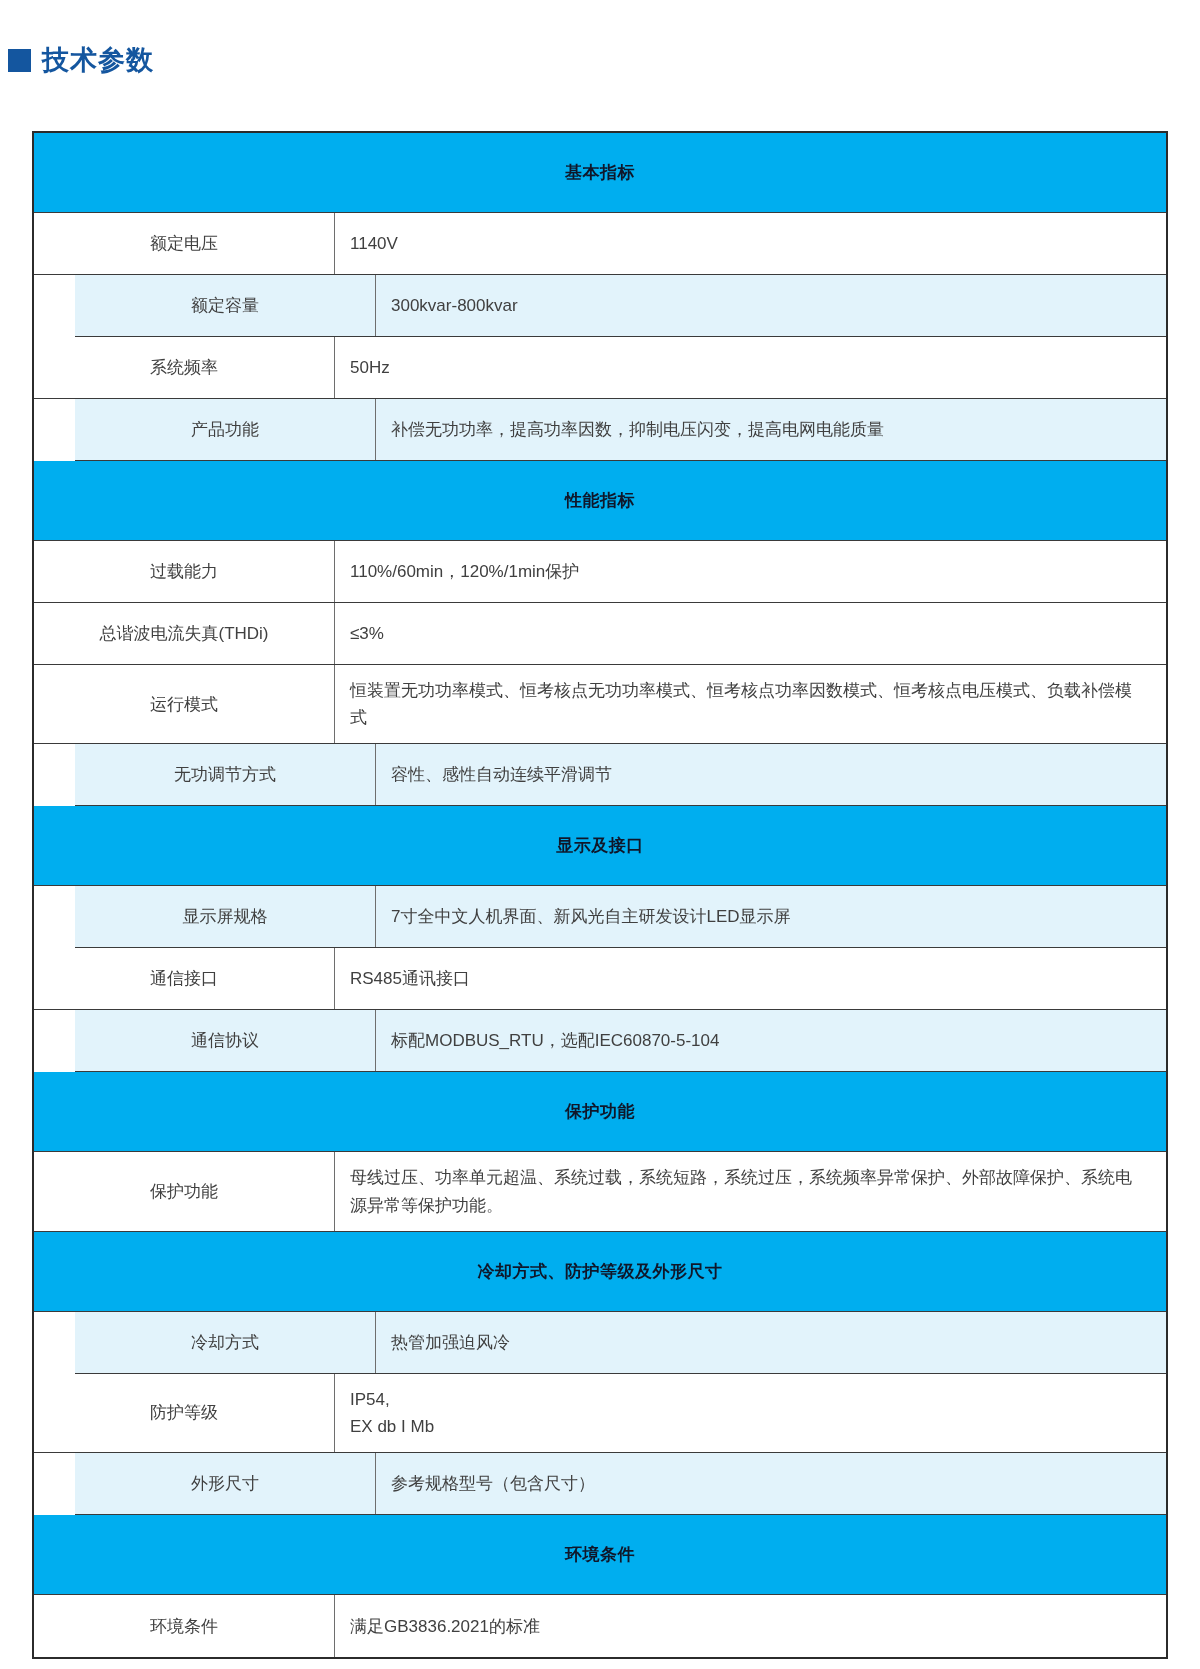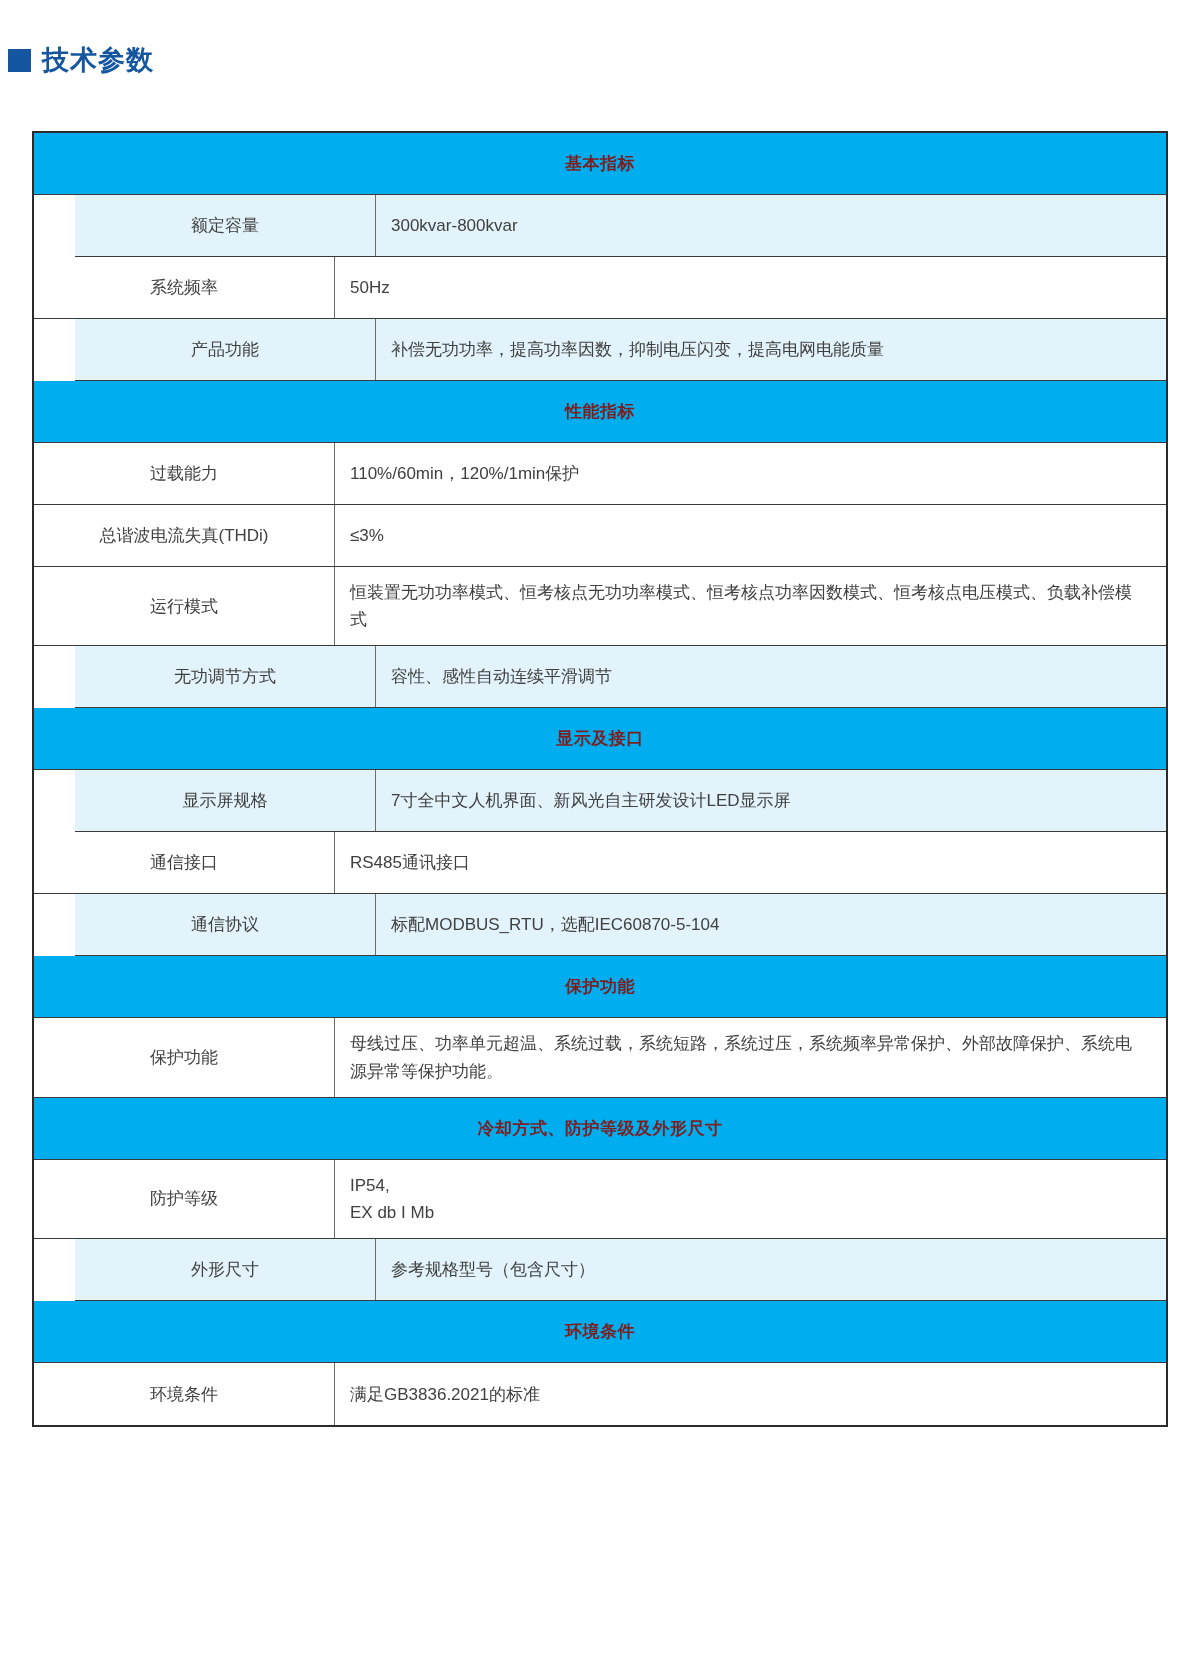--- a/index.html
+++ b/index.html
@@ -33,23 +33,23 @@
   }
 
   
   .spec-table {
     margin: 57px 32px 0 32px;
     width: 1136px;
     border: 2px solid #2b2b2b;
     background: #ffffff;
   }
   .section-header {
-    height: 62px;
+    height: 80px;
     background: #00AEEF;
-    color: #7f1d1d;
+    color: #0f172a;
     font-size: 17px;
     font-weight: bold;
     display: flex;
     align-items: center;
     justify-content: center;
     border-bottom: 1px solid #3a3a3a;
     letter-spacing: 0.5px;
   }
   .spec-row {
     display: flex;
@@ -86,20 +86,24 @@
 <body>
 
 <div class="title-block">
   <span class="title-bullet"></span>
   <span class="title-text">技术参数</span>
 </div>
 
 <div class="spec-table">
 
   <div class="section-header">基本指标</div>
+  <div class="spec-row">
+    <div class="cell-label">额定电压</div>
+    <div class="cell-value">1140V</div>
+  </div>
   <div class="spec-row alt">
     <div class="cell-label">额定容量</div>
     <div class="cell-value">300kvar-800kvar</div>
   </div>
   <div class="spec-row">
     <div class="cell-label">系统频率</div>
     <div class="cell-value">50Hz</div>
   </div>
   <div class="spec-row alt">
     <div class="cell-label">产品功能</div>
@@ -138,20 +142,24 @@
     <div class="cell-value">标配MODBUS_RTU，选配IEC60870-5-104</div>
   </div>
 
   <div class="section-header">保护功能</div>
   <div class="spec-row">
     <div class="cell-label">保护功能</div>
     <div class="cell-value">母线过压、功率单元超温、系统过载，系统短路，系统过压，系统频率异常保护、外部故障保护、系统电源异常等保护功能。</div>
   </div>
 
   <div class="section-header">冷却方式、防护等级及外形尺寸</div>
+  <div class="spec-row alt">
+    <div class="cell-label">冷却方式</div>
+    <div class="cell-value">热管加强迫风冷</div>
+  </div>
   <div class="spec-row">
     <div class="cell-label">防护等级</div>
     <div class="cell-value">IP54,
 EX db I Mb</div>
   </div>
   <div class="spec-row alt">
     <div class="cell-label">外形尺寸</div>
     <div class="cell-value">参考规格型号（包含尺寸）</div>
   </div>
 

